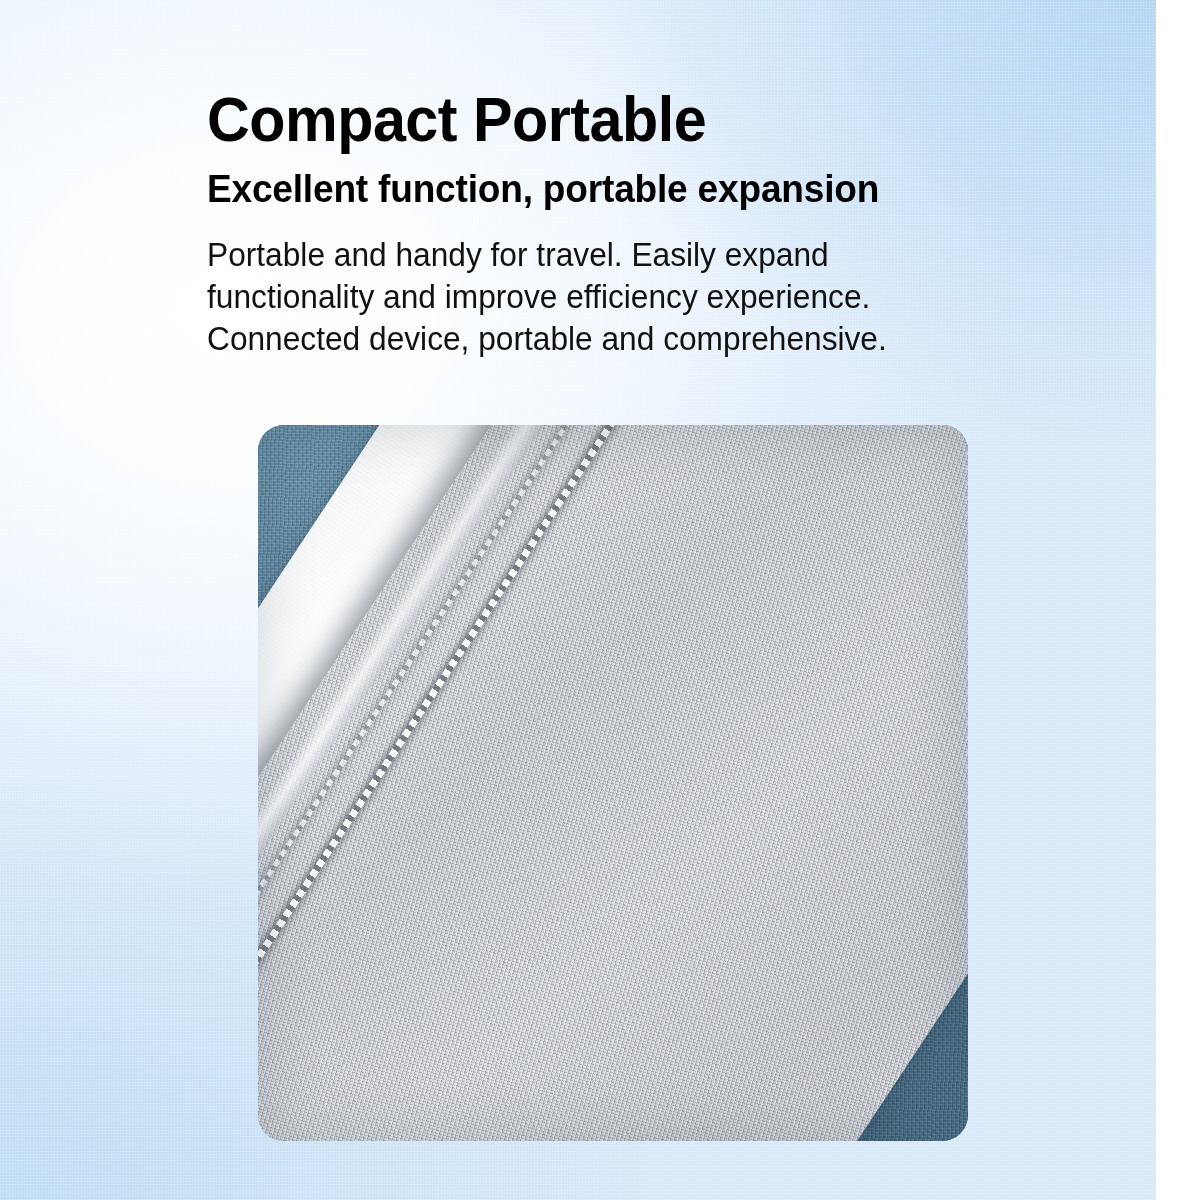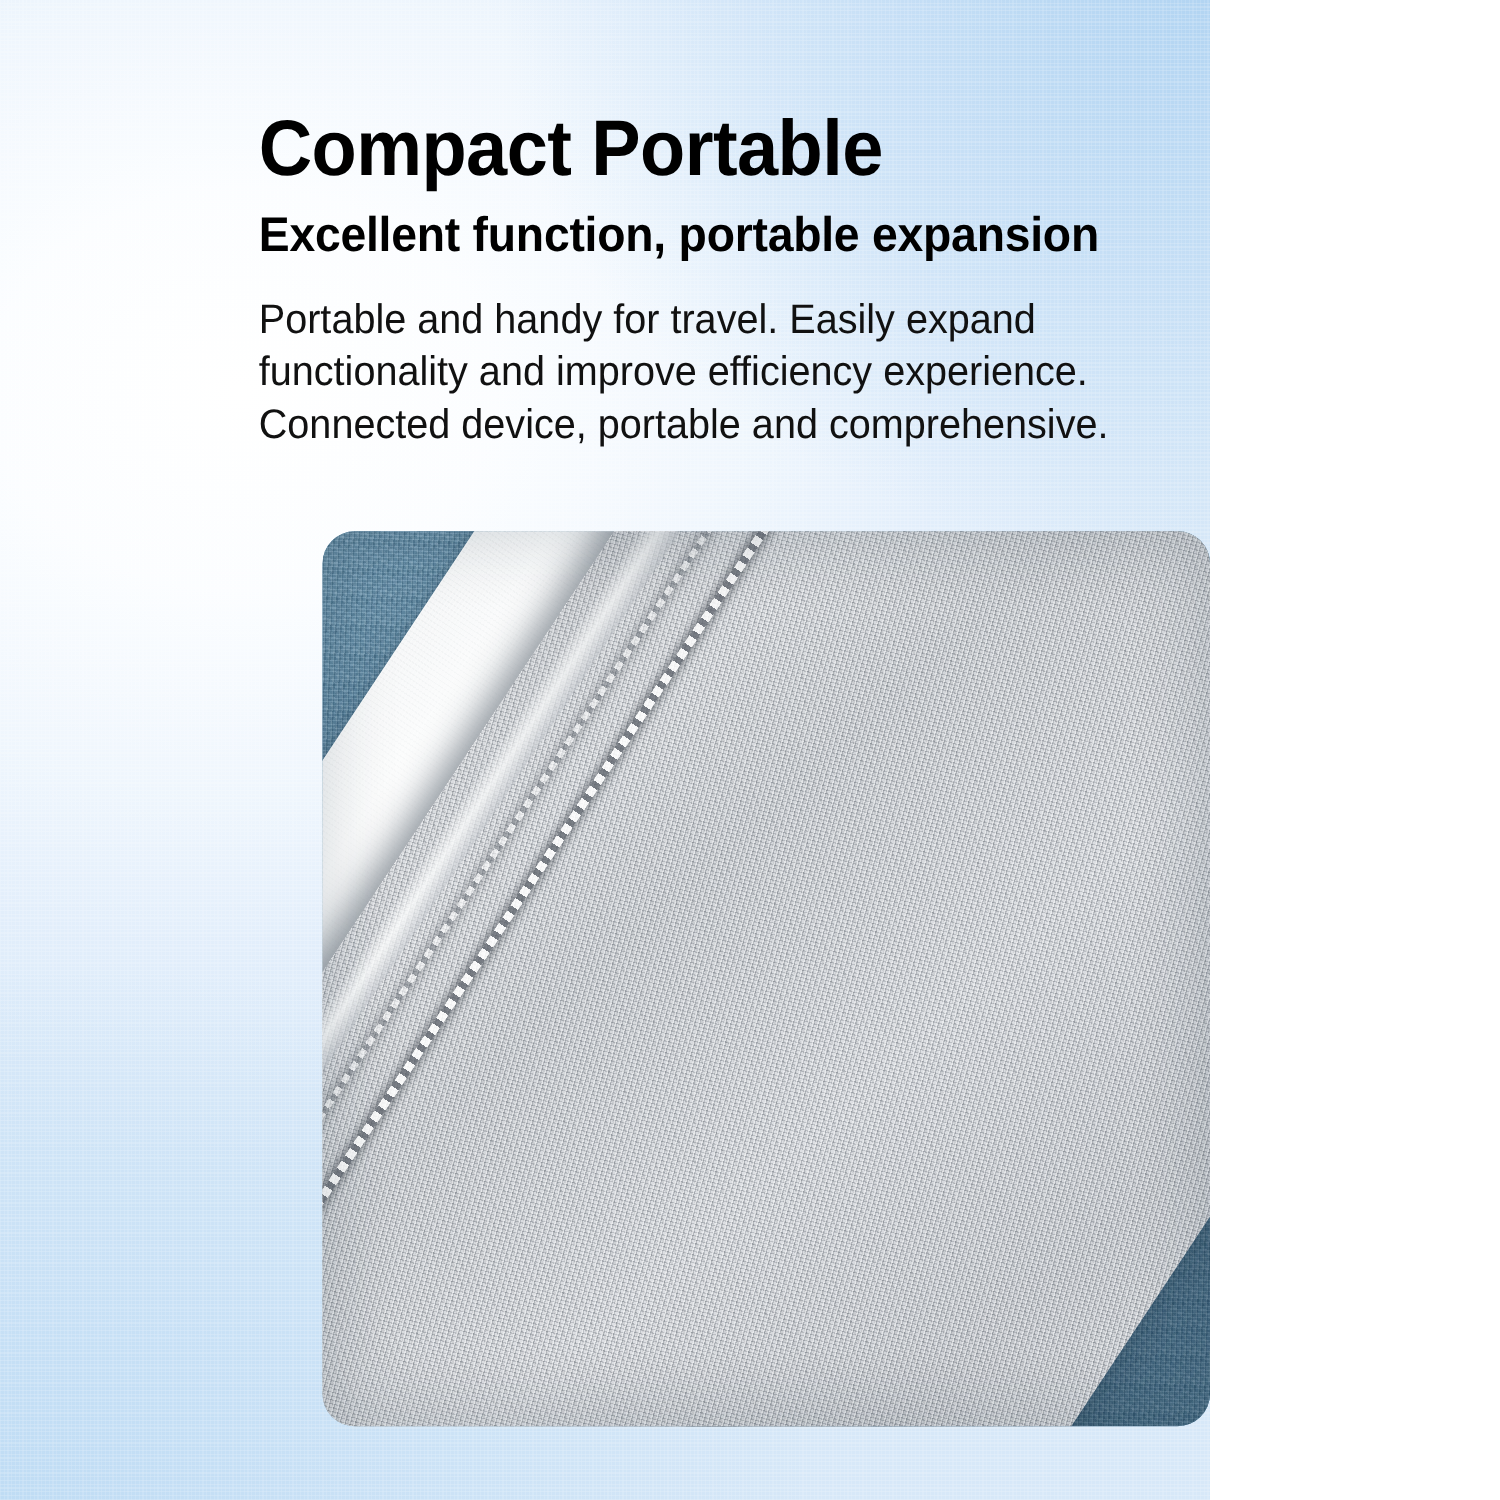--- a/index.html
+++ b/index.html
@@ -9,21 +9,21 @@
   body {
     width: 1200px;
     height: 1200px;
     overflow: hidden;
     font-family: "Liberation Sans", sans-serif;
   }
 
   
   .page {
     position: relative;
-    width: 968px;
+    width: 1156px;
     height: 1200px;
     background:
       radial-gradient(ellipse 780px 620px at 20% 26%,
         #ffffff 0%, #fbfdff 26%, #eff6fd 52%, #e2eefb 72%, #d7e8f8 100%),
       linear-gradient(135deg, #f7fbff 0%, #e3f0fb 42%, #cfe4f7 72%, #c3dcf4 100%);
     background-blend-mode: normal, multiply;
     overflow: hidden;
   }
   
   .page::after {

